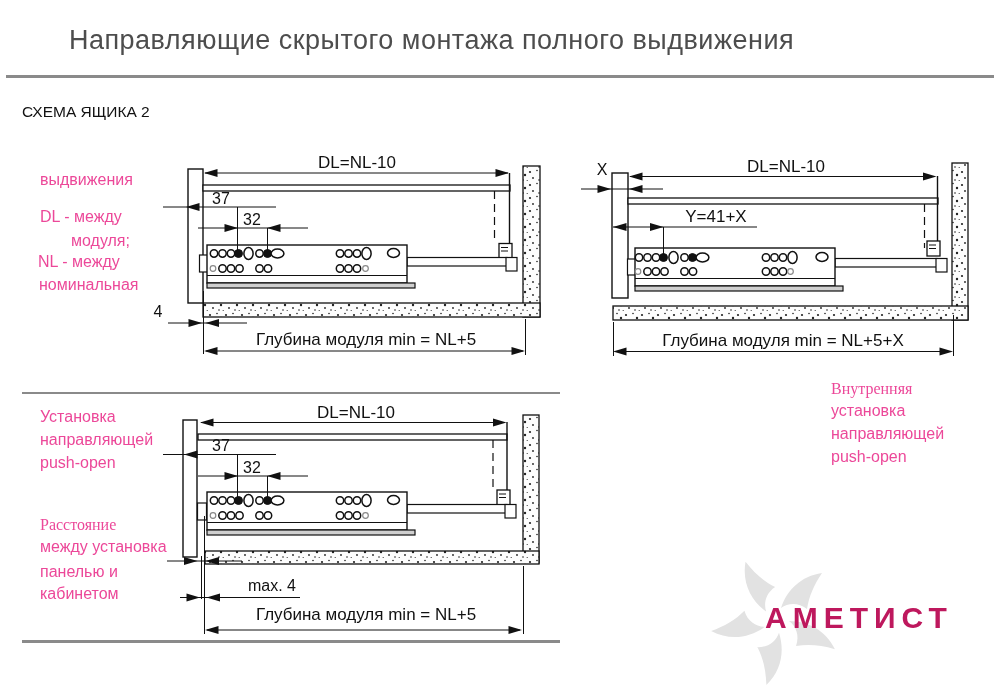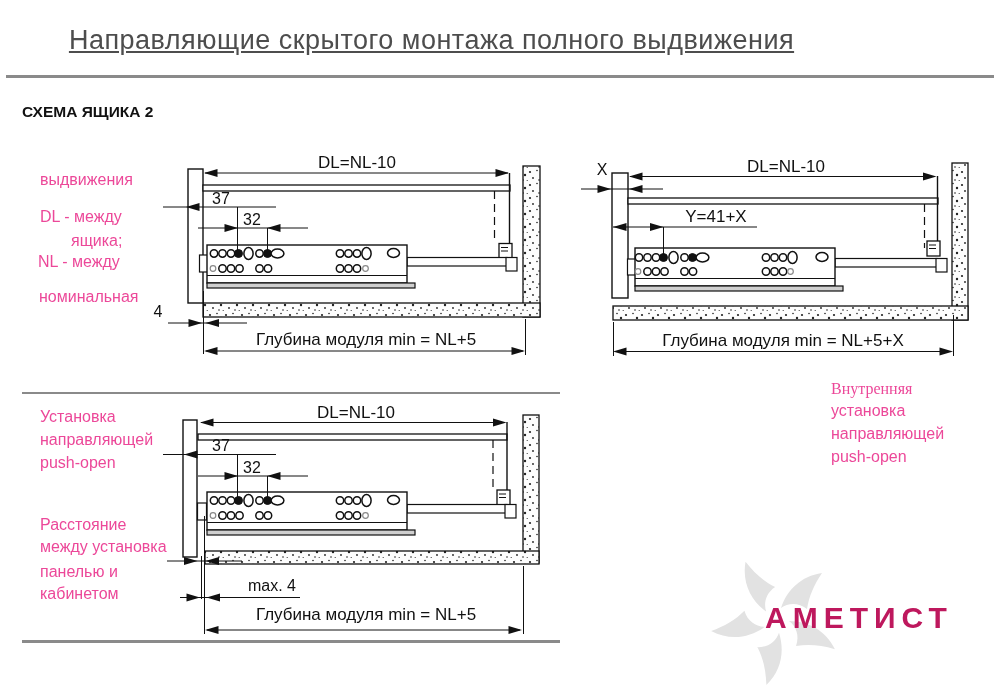--- a/index.html
+++ b/index.html
@@ -1,24 +1,24 @@
 <!DOCTYPE html>
 <html><head>
 <meta charset="utf-8">
 <style>
   html,body{margin:0;padding:0;background:#fff;}
   #page{position:relative;width:1000px;height:694px;background:#ffffff;overflow:hidden;
         font-family:"Liberation Sans",sans-serif;color:#151515;}
   .title{position:absolute;left:0;top:25px;width:863px;text-align:center;
-         font-size:27px;letter-spacing:.5px;color:#4d4d4d;white-space:nowrap;text-decoration:underline;}
+         font-size:27px;letter-spacing:.5px;color:#4d4d4d;white-space:nowrap;}
   .divider{position:absolute;background:#8a8a8a;}
   #div-top{left:6px;top:75px;width:988px;height:3px;}
   #div-mid{left:22px;top:392px;width:538px;height:2px;}
   #div-bot{left:22px;top:640px;width:538px;height:3px;}
-  .scheme{position:absolute;left:22px;top:103px;font-size:15.5px;font-weight:bold;color:#111;}
+  .scheme{position:absolute;left:22px;top:103px;font-size:15.5px;font-weight:normal;color:#111;}
   .lbl{position:absolute;font-size:16px;color:#ec4899;white-space:nowrap;line-height:1;}
   svg{position:absolute;overflow:visible;}
   svg text{fill:#111;font-family:"Liberation Sans",sans-serif;}
   .wm-text{position:absolute;left:765px;top:601px;font-size:30px;font-weight:bold;
            letter-spacing:6px;color:#be185d;white-space:nowrap;}
   .part{fill:#ffffff;stroke:#111;}
   .dimln{stroke:#111;stroke-width:1;}
   .dimar{fill:#111;stroke:none;}
   .holeO{fill:#fff;stroke:#111;stroke-width:1.5;}
   .holeF{fill:#111;stroke:#111;stroke-width:1;}
@@ -41,28 +41,28 @@
       <use href="#blade" transform="rotate(72)"></use>
       <use href="#blade" transform="rotate(144)"></use>
       <use href="#blade" transform="rotate(216)"></use>
       <use href="#blade" transform="rotate(288)"></use>
     </g>
   </svg>
   <div class="wm-text">АМЕТИСТ</div>
 
   <div class="lbl" style="left:40px;top:172px;">выдвижения</div>
   <div class="lbl" style="left:40px;top:209px;">DL - между</div>
-  <div class="lbl" style="left:71px;top:233px;">ящика;</div>
+  <div class="lbl" style="left:71px;top:233px;">модуля;</div>
   <div class="lbl" style="left:38px;top:254px;">NL - между</div>
-  <div class="lbl" style="left:39px;top:277px;margin-top:12px;">номинальная</div>
+  <div class="lbl" style="left:39px;top:277px;">номинальная</div>
 
   <div class="lbl" style="left:40px;top:409px;">Установка</div>
   <div class="lbl" style="left:40px;top:432px;">направляющей</div>
   <div class="lbl" style="left:40px;top:455px;">push-open</div>
-  <div class="lbl" style="left:40px;top:517px;">Расстояние</div>
+  <div class="lbl" style="left:40px;top:517px;font-family:Liberation Serif, serif;">Расстояние</div>
   <div class="lbl" style="left:40px;top:539px;">между установка</div>
   <div class="lbl" style="left:40px;top:564px;">панелью и</div>
   <div class="lbl" style="left:40px;top:586px;">кабинетом</div>
 
   <div class="lbl" style="left:831px;top:381px;font-family:Liberation Serif, serif;">Внутренняя</div>
   <div class="lbl" style="left:831px;top:403px;">установка</div>
   <div class="lbl" style="left:831px;top:426px;">направляющей</div>
   <div class="lbl" style="left:831px;top:449px;">push-open</div>
 
   <svg style="left:140px;top:150px;" width="420" height="220" viewBox="140 150 420 220">

